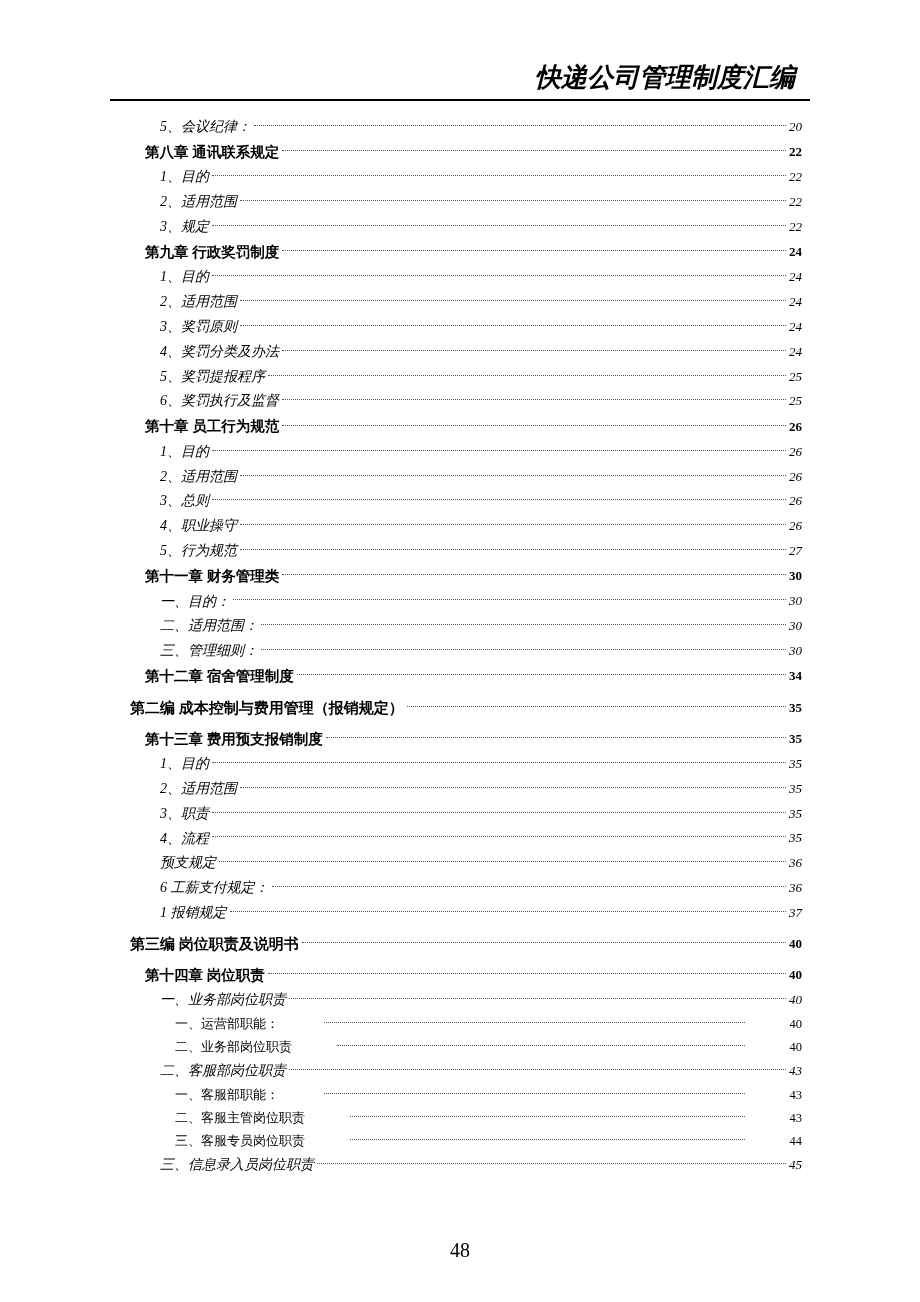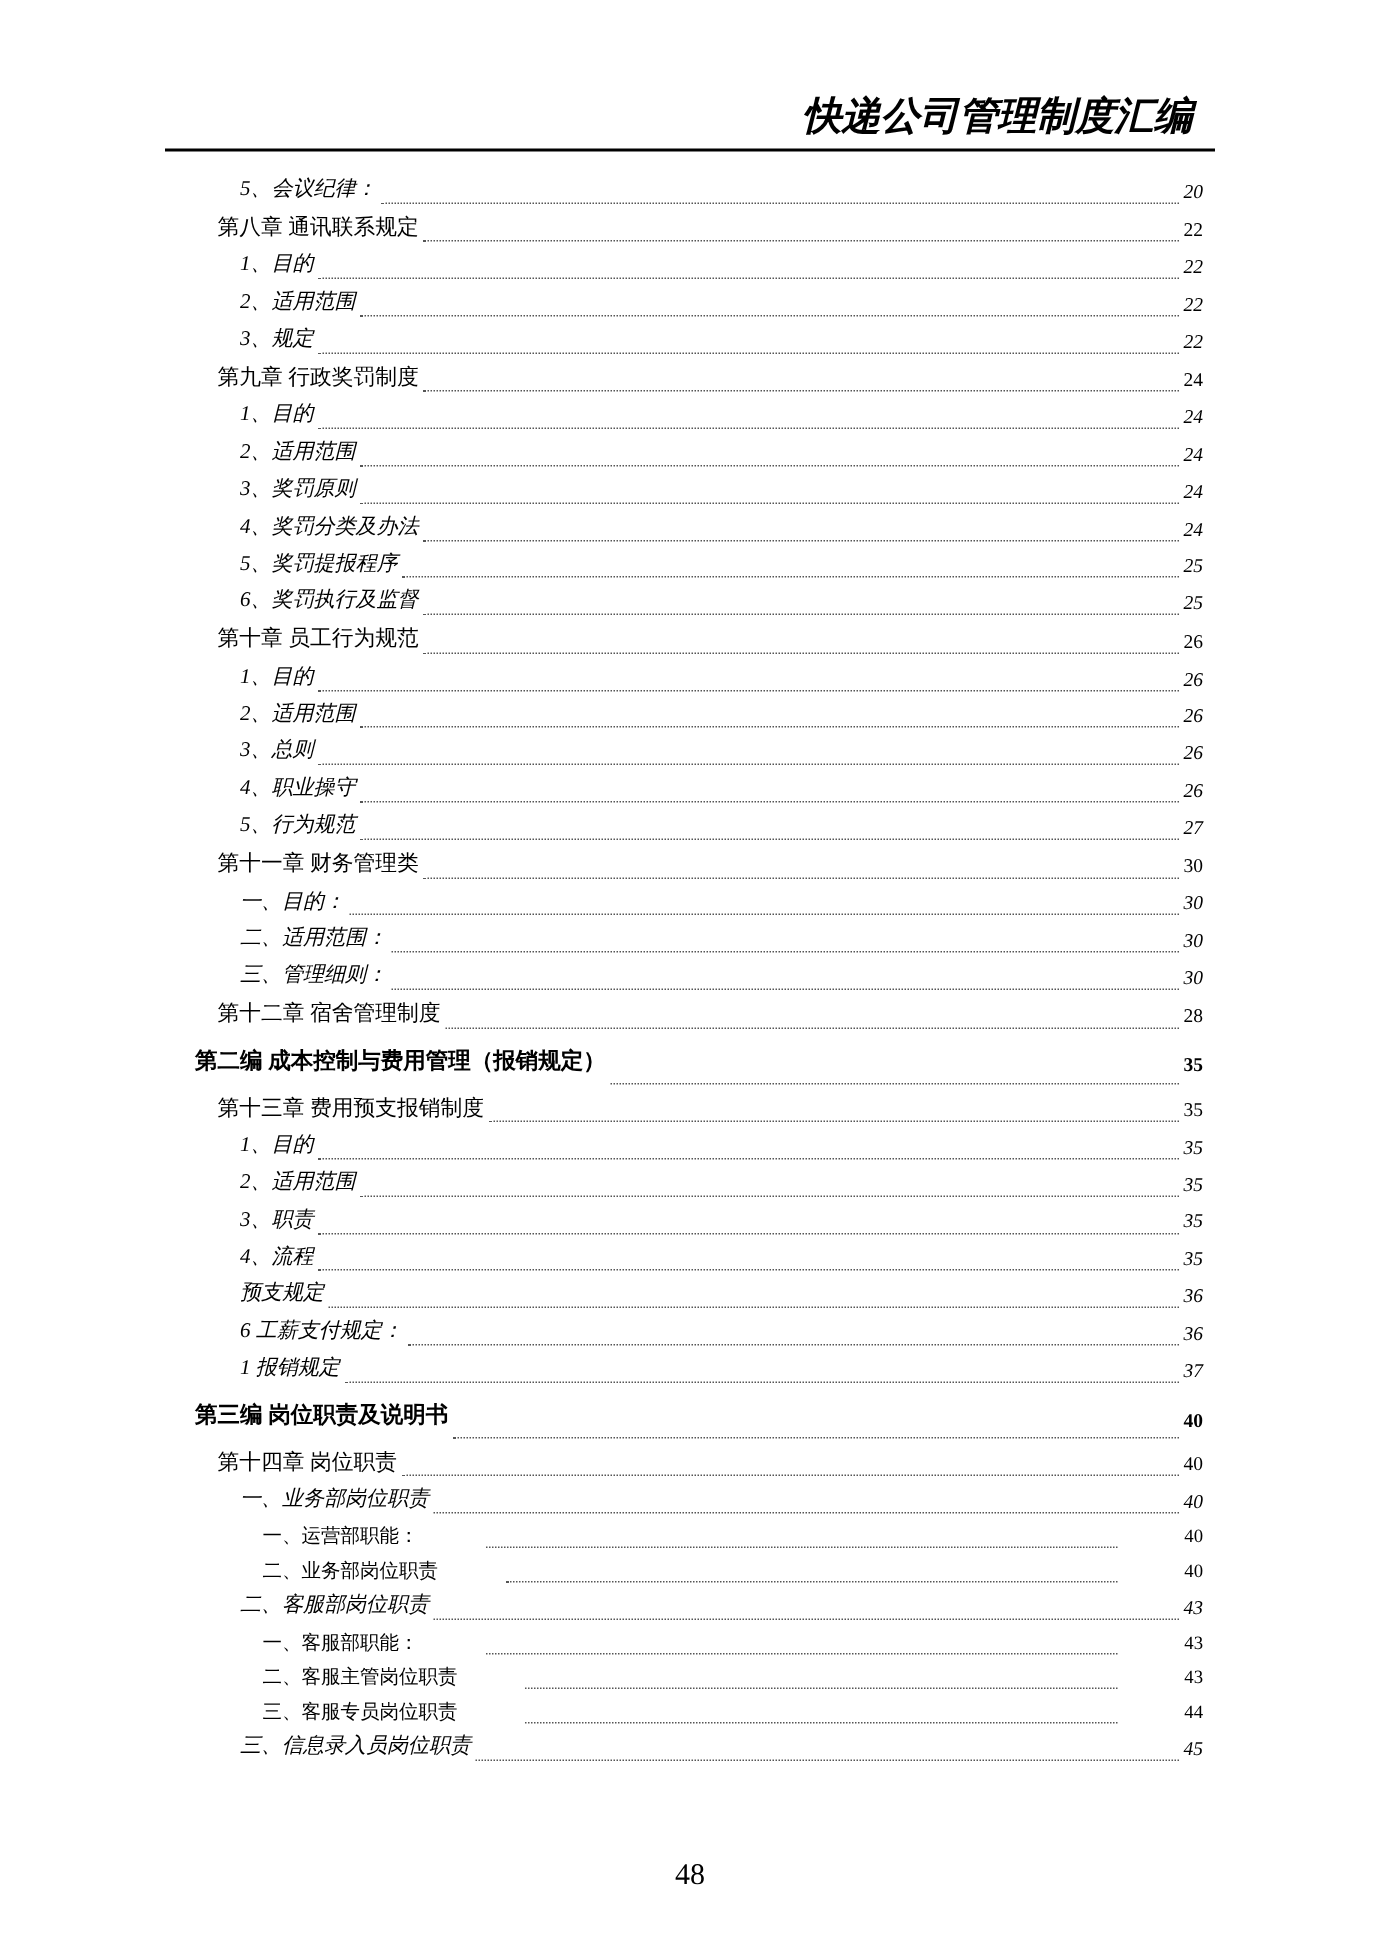--- a/index.html
+++ b/index.html
@@ -25,42 +25,42 @@
       border-top: 2px solid #000;
       margin-bottom: 14px;
       width: 100%;
     }
     .toc-container {
       padding-left: 20px;
       padding-right: 8px;
     }
     .toc-entry {
       display: flex;
-      align-items: flex-end;
+      align-items: center;
       font-size: 14px;
       line-height: 1.7;
       margin-bottom: 1px;
     }
     .toc-label {
       white-space: nowrap;
       flex-shrink: 0;
     }
     .toc-dots {
       flex: 1;
       border-bottom: 1.5px dotted #555;
       margin: 0 3px 3px 3px;
       min-width: 10px;
     }
     .toc-page {
       white-space: nowrap;
       flex-shrink: 0;
       font-size: 13px;
     }
     .indent-0 { margin-left: 0; font-weight: bold; font-size: 15px; line-height: 2.4; }
-    .indent-1 { margin-left: 15px; font-size: 14.5px; }
+    .indent-1 { margin-left: 15px; font-size: 14.5px; font-weight: bold; }
     .indent-2 { margin-left: 30px; font-style: italic; font-family: "KaiTi","楷体",serif; }
     .indent-2 .toc-page { font-style: italic; }
     .indent-3 { margin-left: 45px; font-size: 13px; gap: 42px; }
     .indent-3 .toc-page { font-size: 12.5px; }
     .page-number {
       position: absolute;
       bottom: 40px;
       left: 0;
       right: 0;
       text-align: center;
@@ -180,21 +180,21 @@
       <span class="toc-page">30</span>
     </div>
     <div class="toc-entry indent-2">
       <span class="toc-label">三、管理细则：</span>
       <span class="toc-dots"></span>
       <span class="toc-page">30</span>
     </div>
     <div class="toc-entry indent-1">
       <span class="toc-label">第十二章 宿舍管理制度</span>
       <span class="toc-dots"></span>
-      <span class="toc-page">28</span>
+      <span class="toc-page">34</span>
     </div>
     <div class="toc-entry indent-0">
       <span class="toc-label">第二编  成本控制与费用管理（报销规定）</span>
       <span class="toc-dots"></span>
       <span class="toc-page">35</span>
     </div>
     <div class="toc-entry indent-1">
       <span class="toc-label">第十三章 费用预支报销制度</span>
       <span class="toc-dots"></span>
       <span class="toc-page">35</span>

